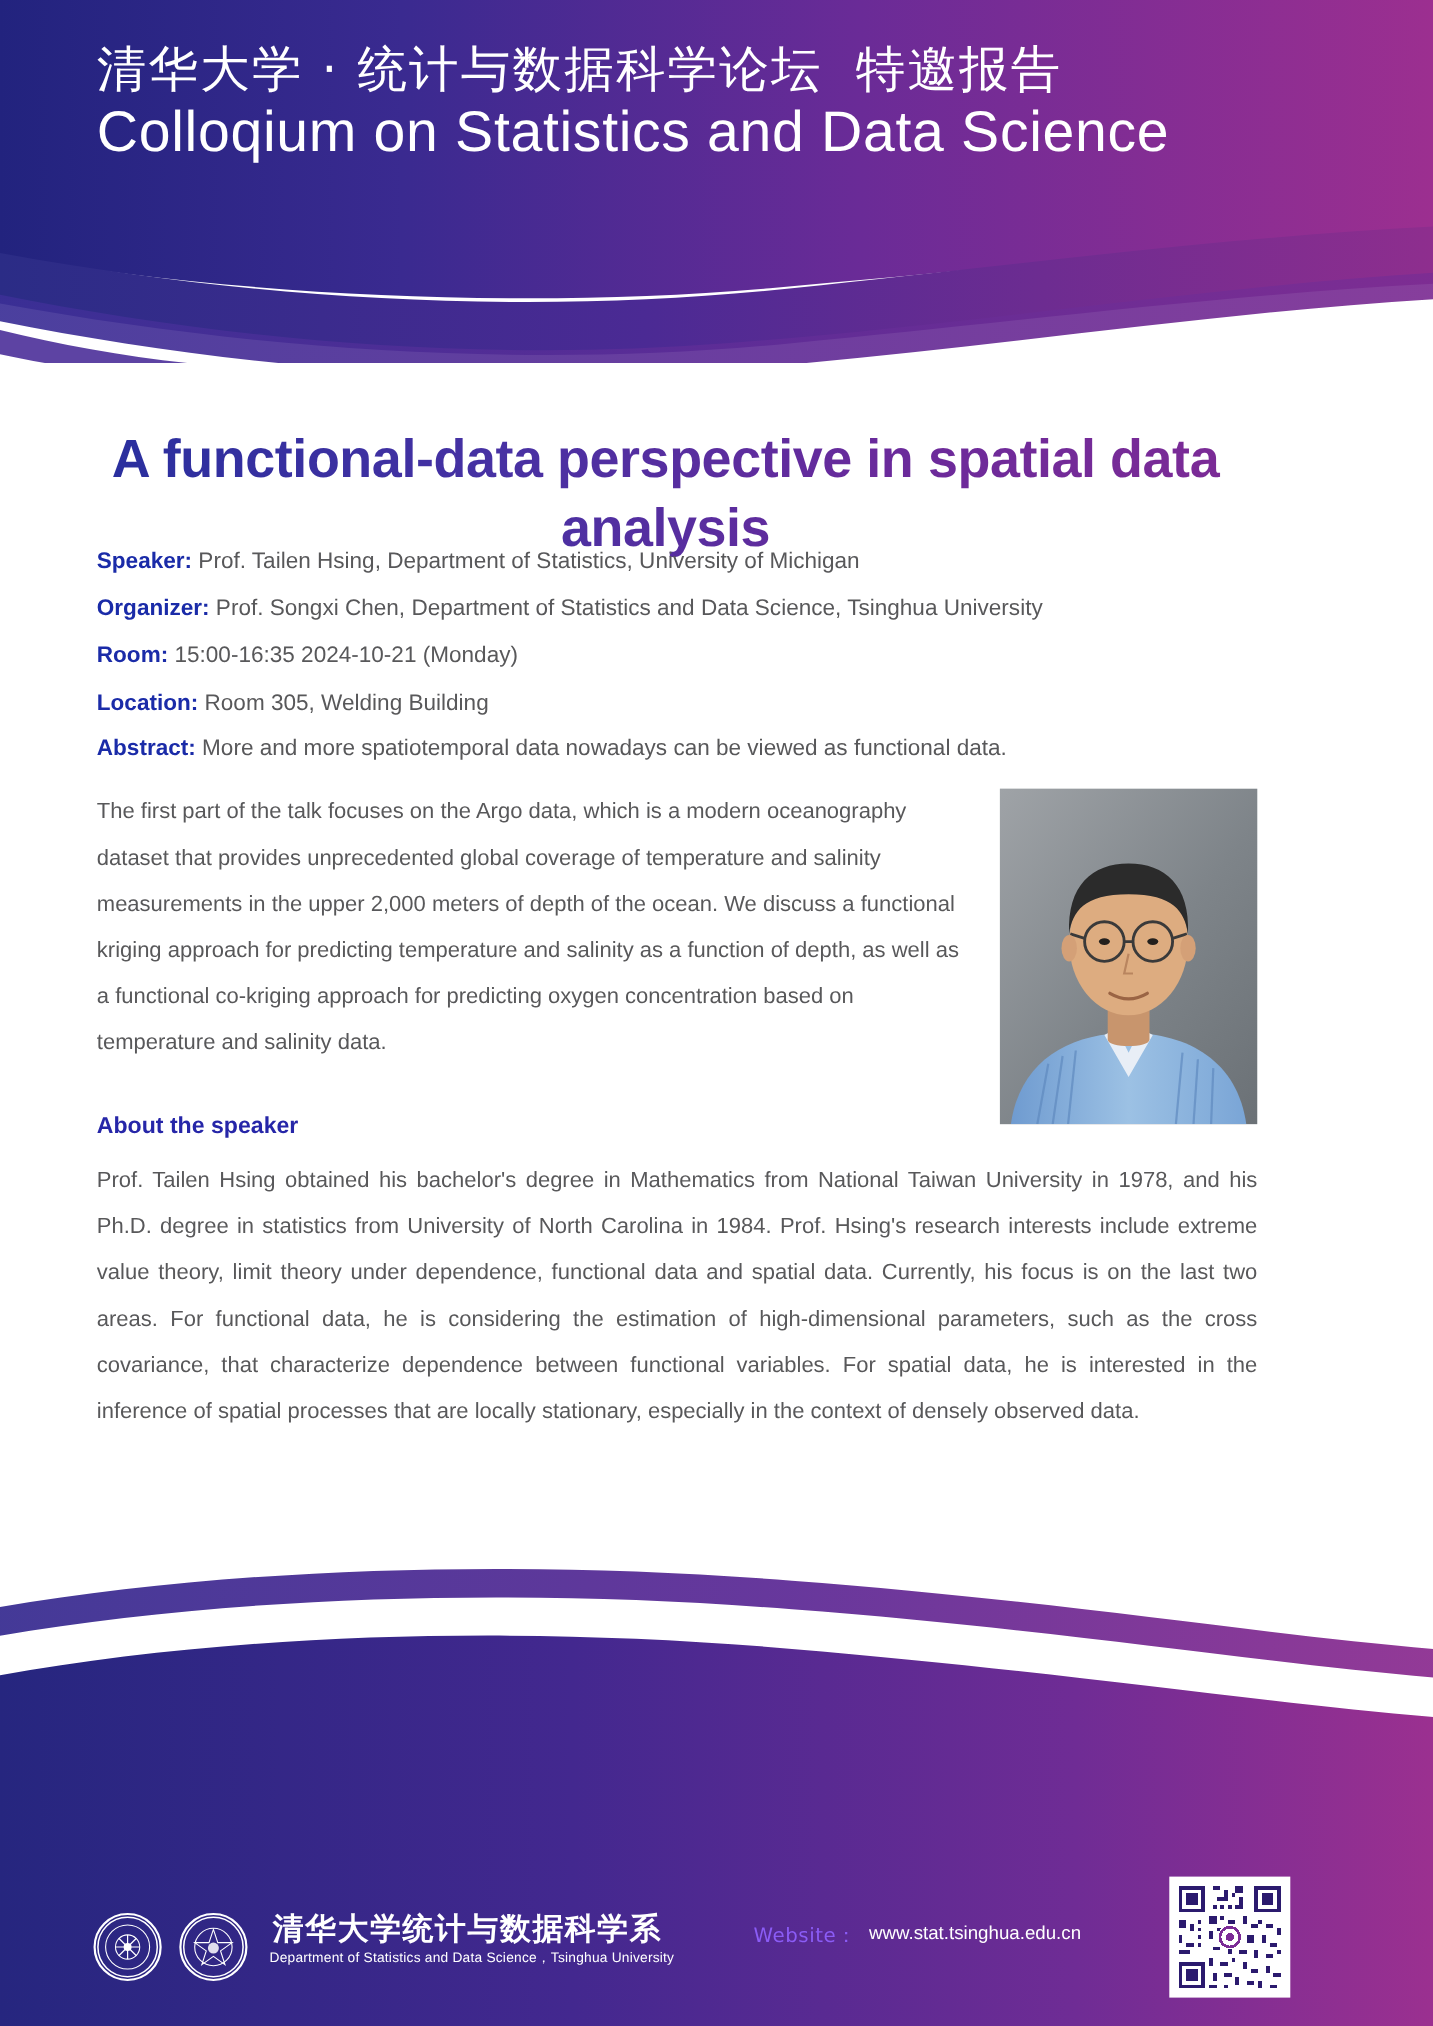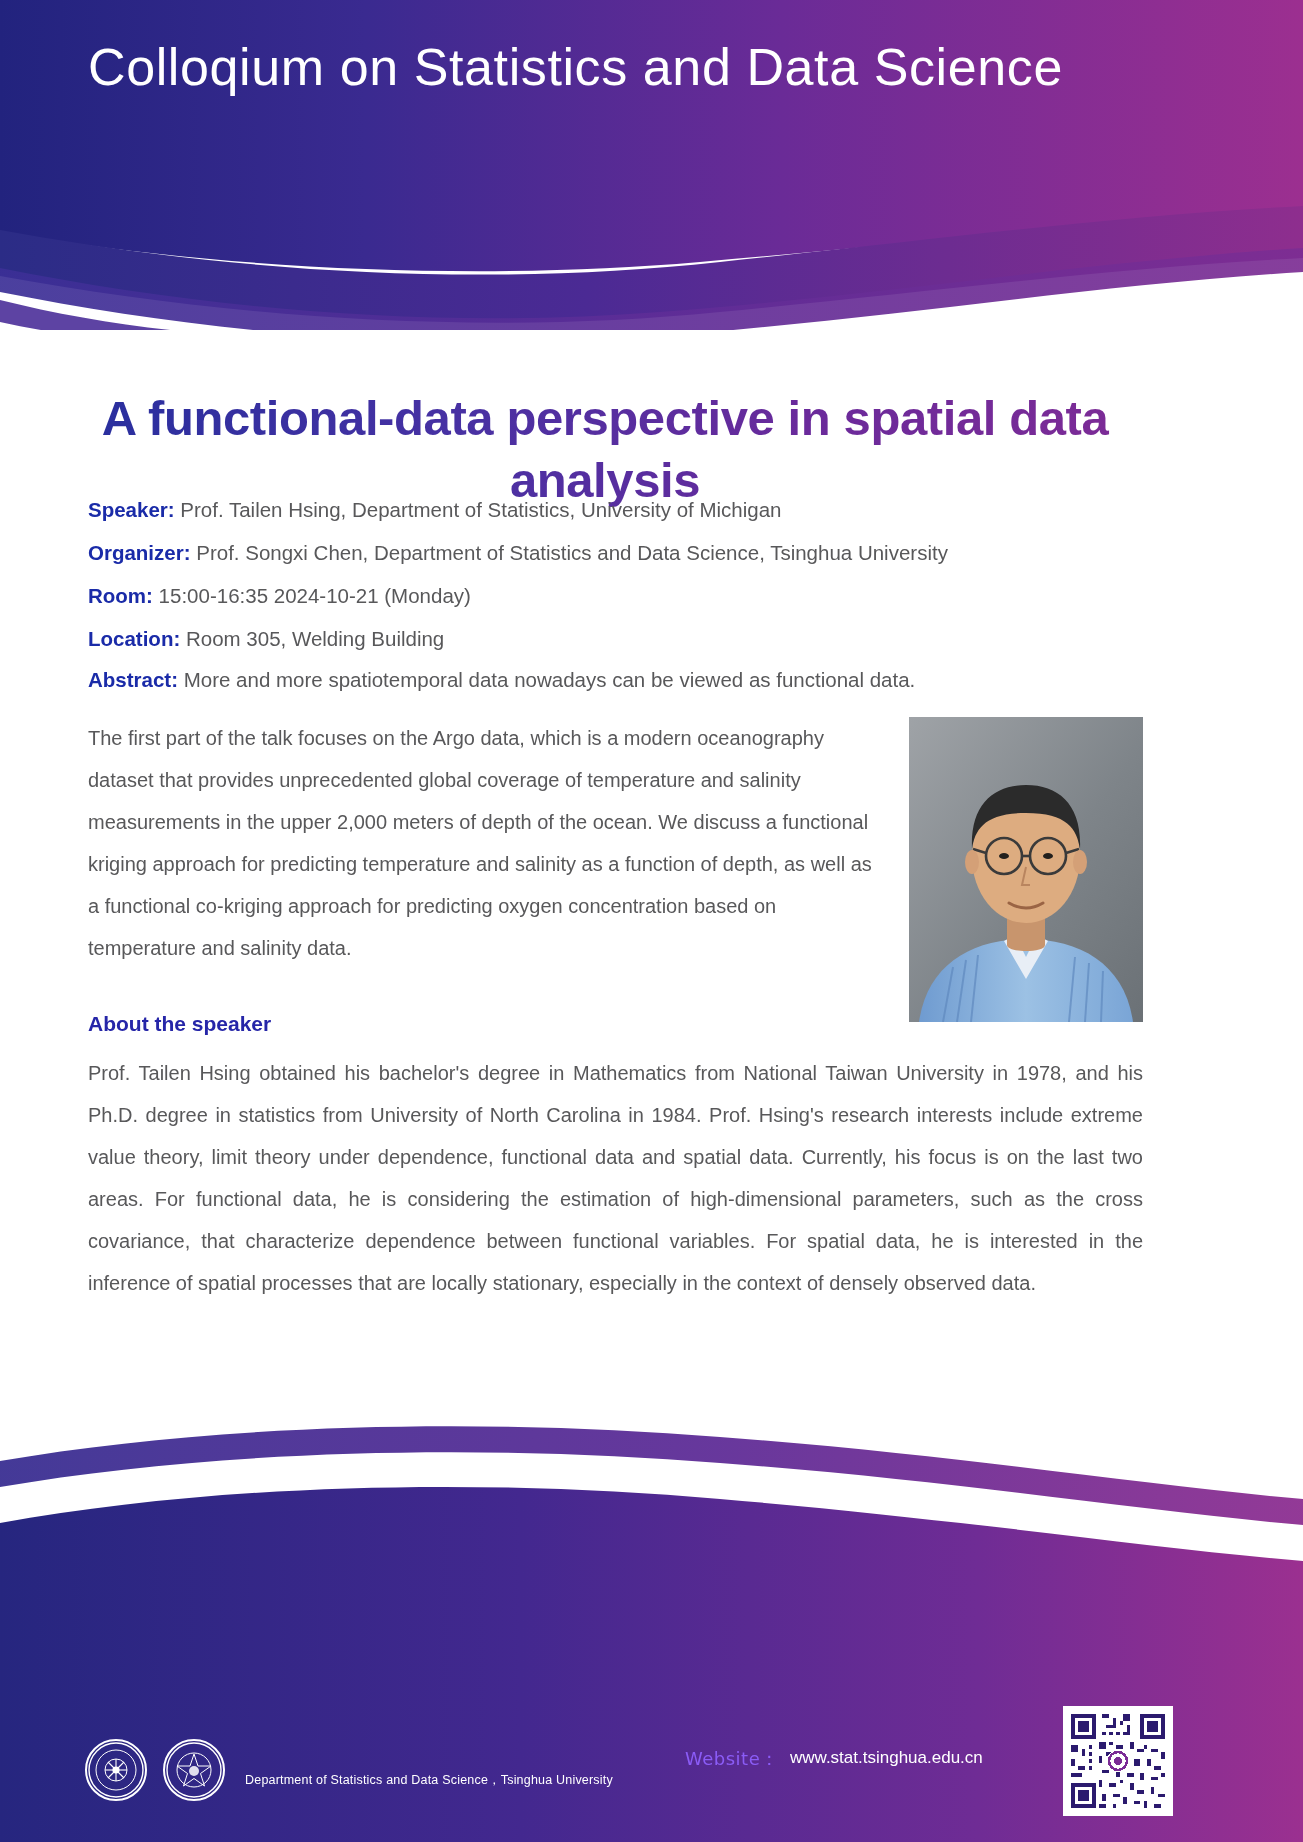--- a/index.html
+++ b/index.html
@@ -148,20 +148,21 @@
 
     <path d="M0,230 C230,272 480,288 720,262 C930,240 1110,216 1303,206
              L1303,258 C1110,268 930,292 720,312 C480,336 230,318 0,276 Z" fill="url(#gradWave1)"></path>
 
     <path d="M0,268 C200,308 430,330 660,312 C880,296 1080,262 1303,248
              L1303,272 C1080,286 880,320 660,336 C430,354 200,332 0,292 Z" fill="url(#gradWave2)" opacity="0.92"></path>
 
     <path d="M0,300 C120,330 260,344 400,336 C250,356 110,346 0,322 Z" fill="#4b2f99" opacity="0.9"></path>
   </svg>
   <div id="header-text">
+    <div id="title-cn"><span>清华大学 · 统计与数据科学论坛</span><span class="gap"></span><span>特邀报告</span></div>
     <div id="title-en">Colloqium on Statistics and Data Science</div>
   </div>
 </div>
 
 <h1 id="talk-title">A functional-data perspective in spatial data analysis</h1>
 
 <div id="details">
   <div class="det-row">
     <span class="det-label">Speaker:</span>
     <span>Prof. Tailen Hsing, Department of Statistics, University of Michigan</span>
@@ -288,20 +289,21 @@
 
   <div class="seal" id="seal-2">
     <svg width="58" height="58" viewBox="0 0 58 58">
       <circle cx="29" cy="29" r="27" fill="none" stroke="#ffffff" stroke-width="1.4"></circle>
       <circle cx="29" cy="29" r="17" fill="none" stroke="#ffffff" stroke-width="1"></circle>
       <path d="M29,13 L33,25 L46,25 L35.5,32.5 L39.5,45 L29,37.5 L18.5,45 L22.5,32.5 L12,25 L25,25 Z" fill="none" stroke="#ffffff" stroke-width="1"></path>
       <circle cx="29" cy="30" r="5" fill="#ffffff" opacity="0.85"></circle>
     </svg>
   </div>
 
+  <div id="dept-name">清华大学统计与数据科学系</div>
   <div id="dept-name-en">Department of Statistics and Data Science，Tsinghua University</div>
   <div id="website-label">Website：</div>
   <div id="website-url">www.stat.tsinghua.edu.cn</div>
 
   <div id="qr-code">
     <svg width="100" height="100" viewBox="0 0 29 29" shape-rendering="crispEdges">
       <rect width="29" height="29" fill="#ffffff"></rect>
       <g fill="#2b1a6e">
 
         <path d="M1,1 h7 v7 h-7 z M2,2 v5 h5 v-5 z"></path>

